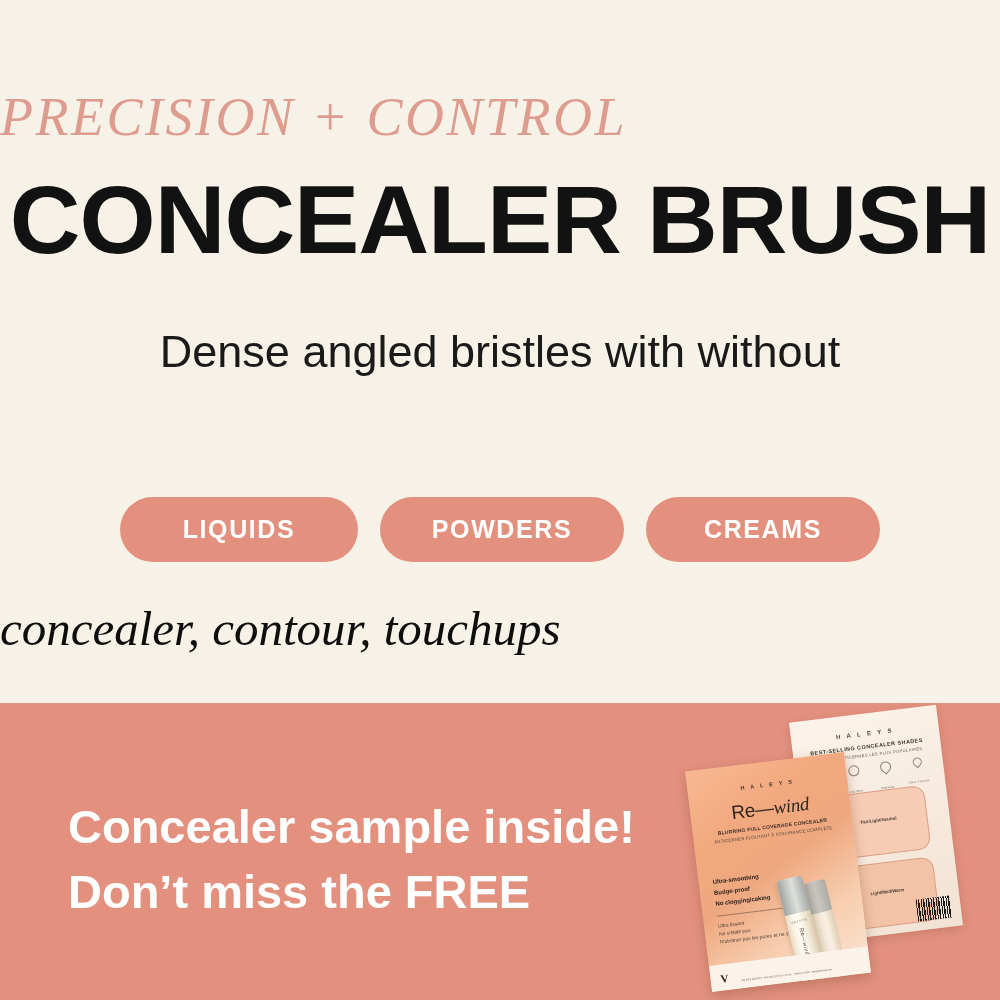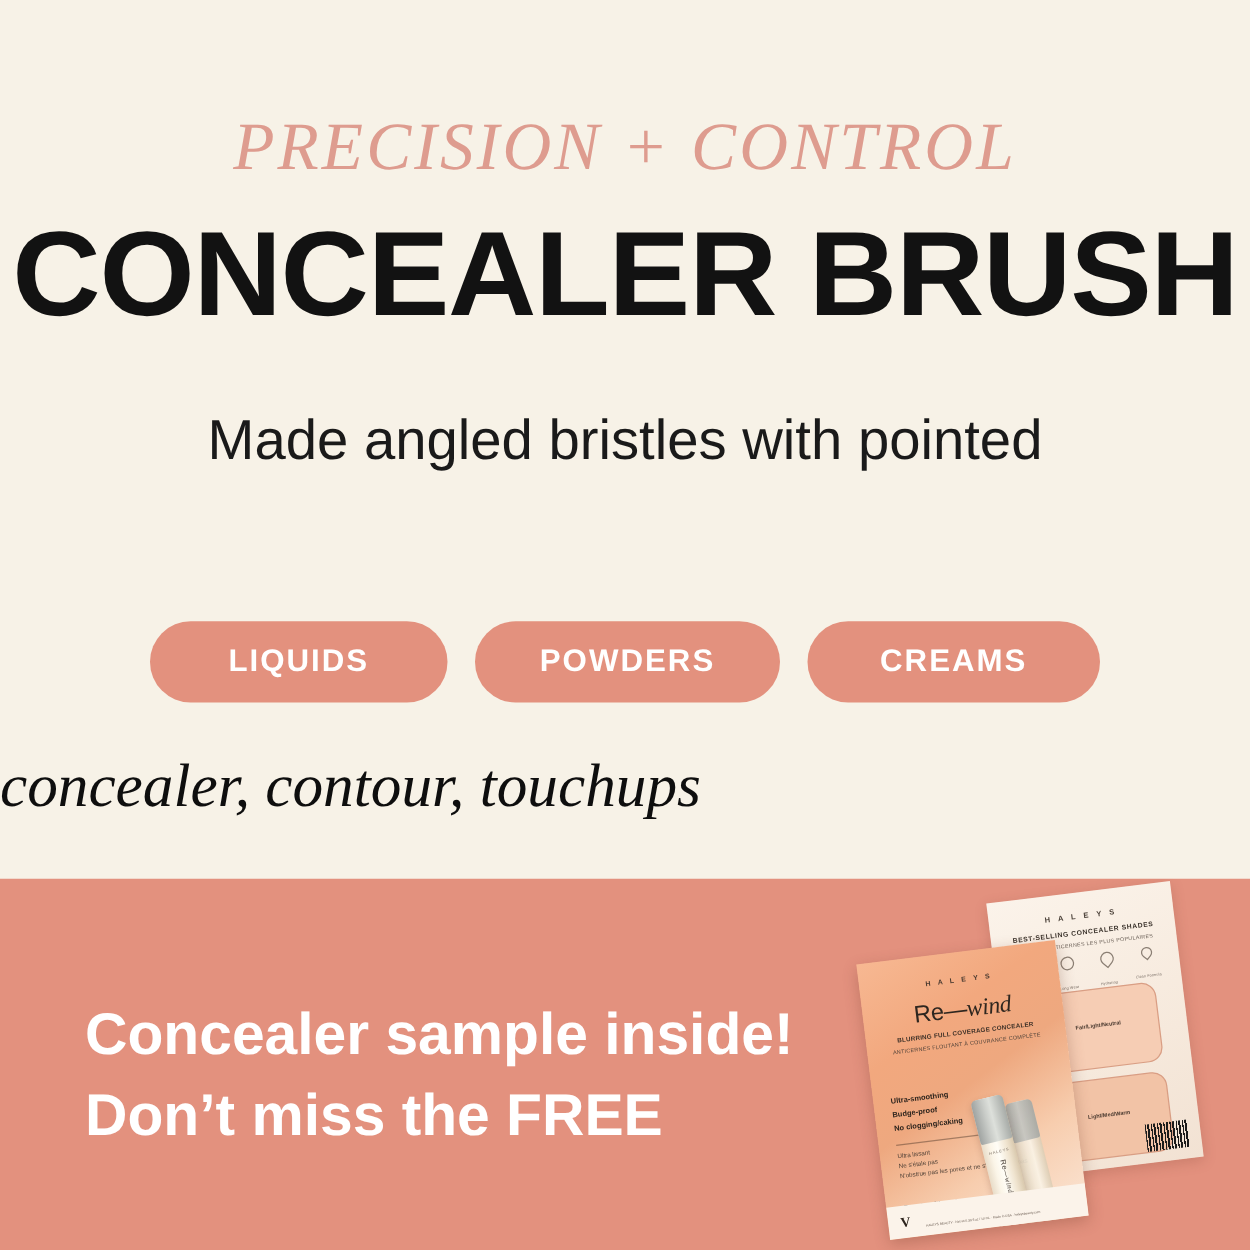--- a/index.html
+++ b/index.html
@@ -23,21 +23,21 @@
     left: 0; top: 0;
     width: 1000px;
     height: 703px;
     background: #F7F2E7;
   }
 
   .eyebrow {
     position: absolute;
     left: 0; top: 86px;
     width: 1000px;
-    text-align: center;
+    text-align: left;
     font-family: "Liberation Serif", serif;
     font-style: italic;
     font-size: 54px;
     letter-spacing: 2.5px;
     color: #DE9C8F;
     white-space: nowrap;
   }
 
   .headline {
     position: absolute;
@@ -410,21 +410,21 @@
 
 <div class="canvas">
 
   <div class="top-section">
 
     <div class="eyebrow">PRECISION + CONTROL</div>
 
     <div class="headline">CONCEALER BRUSH</div>
 
     <div class="subhead">
-      <div>Made angled bristles with pointed</div>
+      <div>Dense angled bristles with without</div>
     </div>
 
     <div class="pill-row">
       <div class="pill w1">LIQUIDS</div>
       <div class="pill w2">POWDERS</div>
       <div class="pill w3">CREAMS</div>
     </div>
 
     <div class="tagline">concealer, contour, touchups</div>
   </div>

